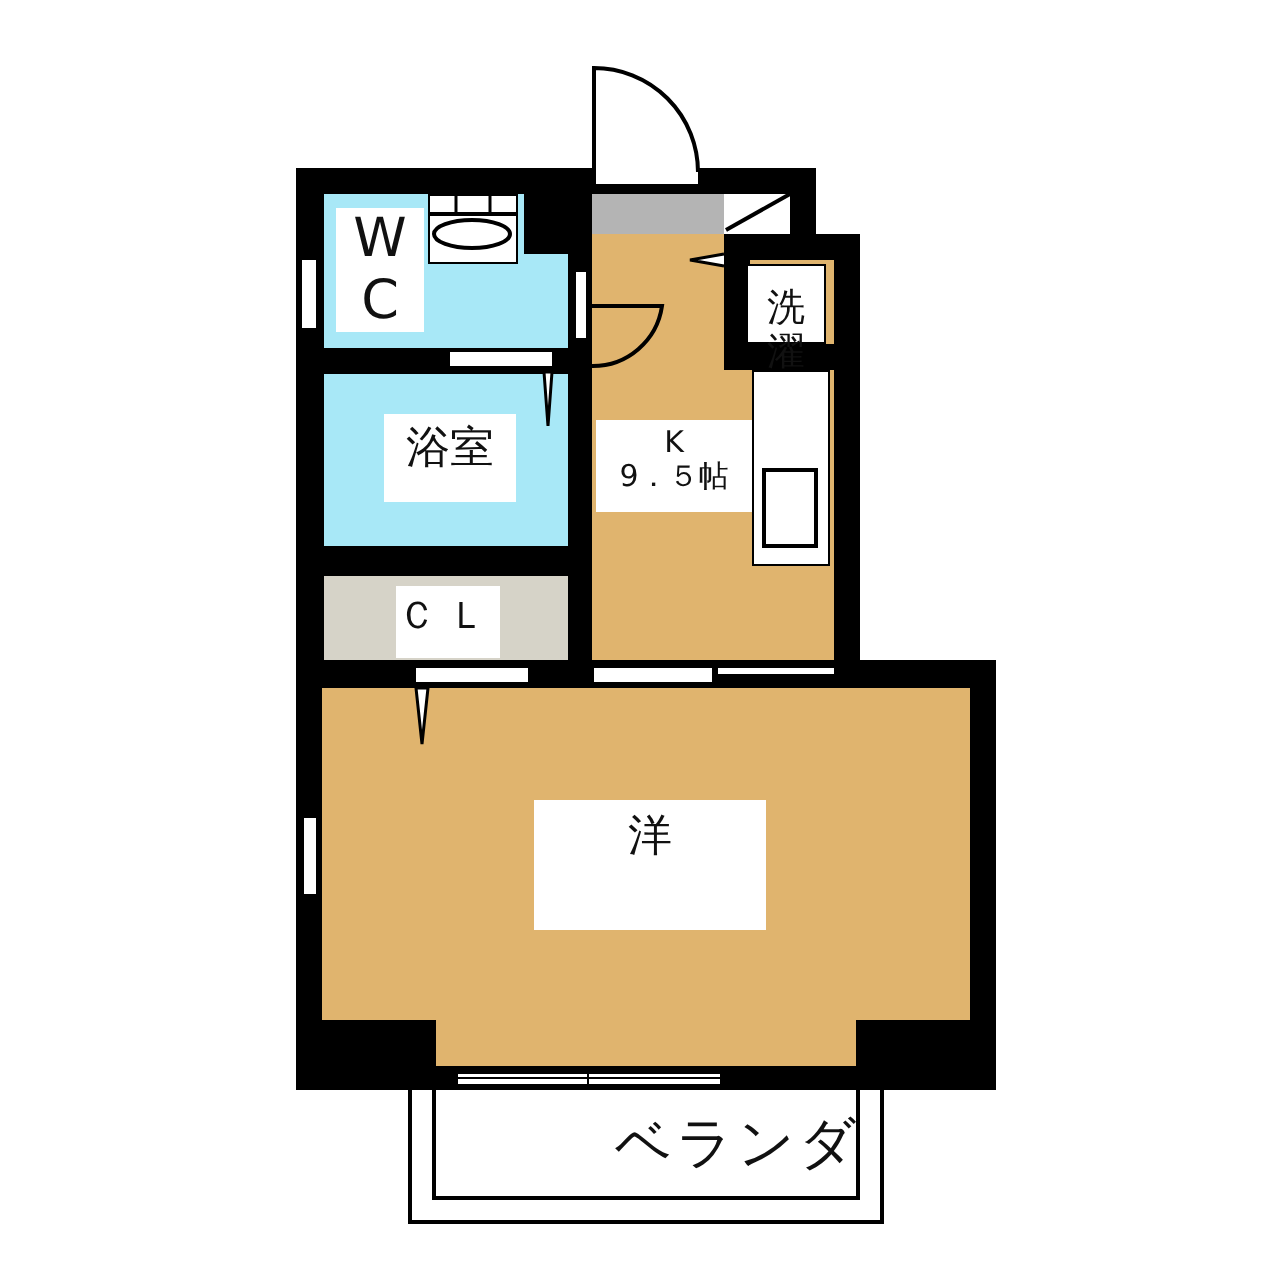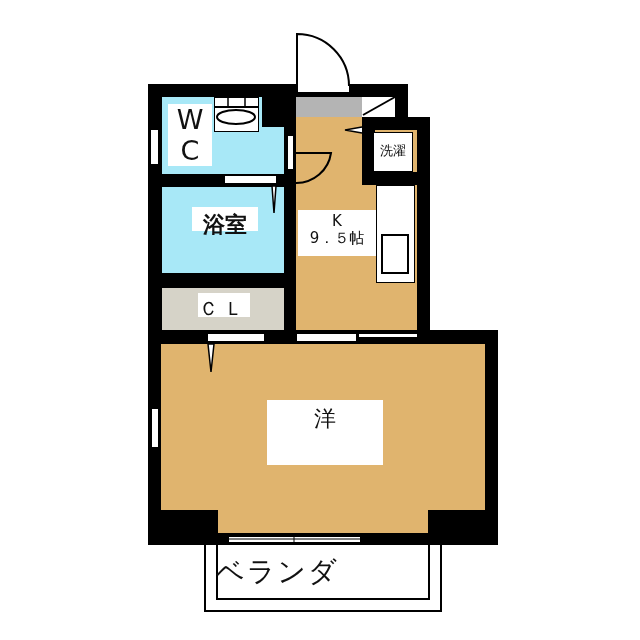--- a/index.html
+++ b/index.html
@@ -72,25 +72,25 @@
     <path d="M208 344 L214 344 L211 372 Z" fill="#fff" stroke="#000" stroke-width="1.5"></path>
     <path d="M362 127 L345 130 L362 133" fill="#fff" stroke="#000" stroke-width="1.5"></path>
     <line x1="228" y1="539" x2="361" y2="539" stroke="#000" stroke-width="1"></line>
     <line x1="294" y1="533" x2="294" y2="545" stroke="#000" stroke-width="1"></line>
   </svg>
 
   <div class="label" style="left:168px;top:104px;width:44px;height:62px;font-size:27px;">
     <div>W</div>
     <div>C</div>
   </div>
-  <div class="label" style="left:375px;top:144px;width:36px;height:20px;font-size:13px;">洗濯</div>
-  <div class="label" style="left:192px;top:207px;width:66px;height:24px;font-size:22px;line-height:36px;font-weight:bold;">浴室</div>
+  <div class="label" style="left:375px;top:144px;width:36px;height:20px;font-size:19px;">洗濯</div>
+  <div class="label" style="left:192px;top:207px;width:66px;height:44px;font-size:22px;line-height:36px;">浴室</div>
   <div class="label" style="left:298px;top:210px;width:78px;height:46px;font-size:15px;padding-top:3px;box-sizing:border-box;">
     <div>K</div>
     <div>9．５帖</div>
   </div>
-  <div class="label" style="left:198px;top:293px;width:52px;height:24px;font-size:19px;line-height:30px;letter-spacing:6px;">ＣＬ</div>
+  <div class="label" style="left:198px;top:293px;width:52px;height:36px;font-size:19px;line-height:30px;letter-spacing:6px;">ＣＬ</div>
   <div class="label" style="left:267px;top:400px;width:116px;height:65px;font-size:22px;padding-top:6px;box-sizing:border-box;">
     <div>洋</div>
   </div>
-  <div class="abs" style="left:216px;top:552px;width:214px;height:40px;font-size:28px;text-align:left;line-height:40px;color:#111;letter-spacing:2px;">ベランダ</div>
+  <div class="abs" style="left:216px;top:552px;width:214px;height:40px;font-size:28px;text-align:right;line-height:40px;color:#111;letter-spacing:2px;">ベランダ</div>
 
 </div>
 
 </body></html>

